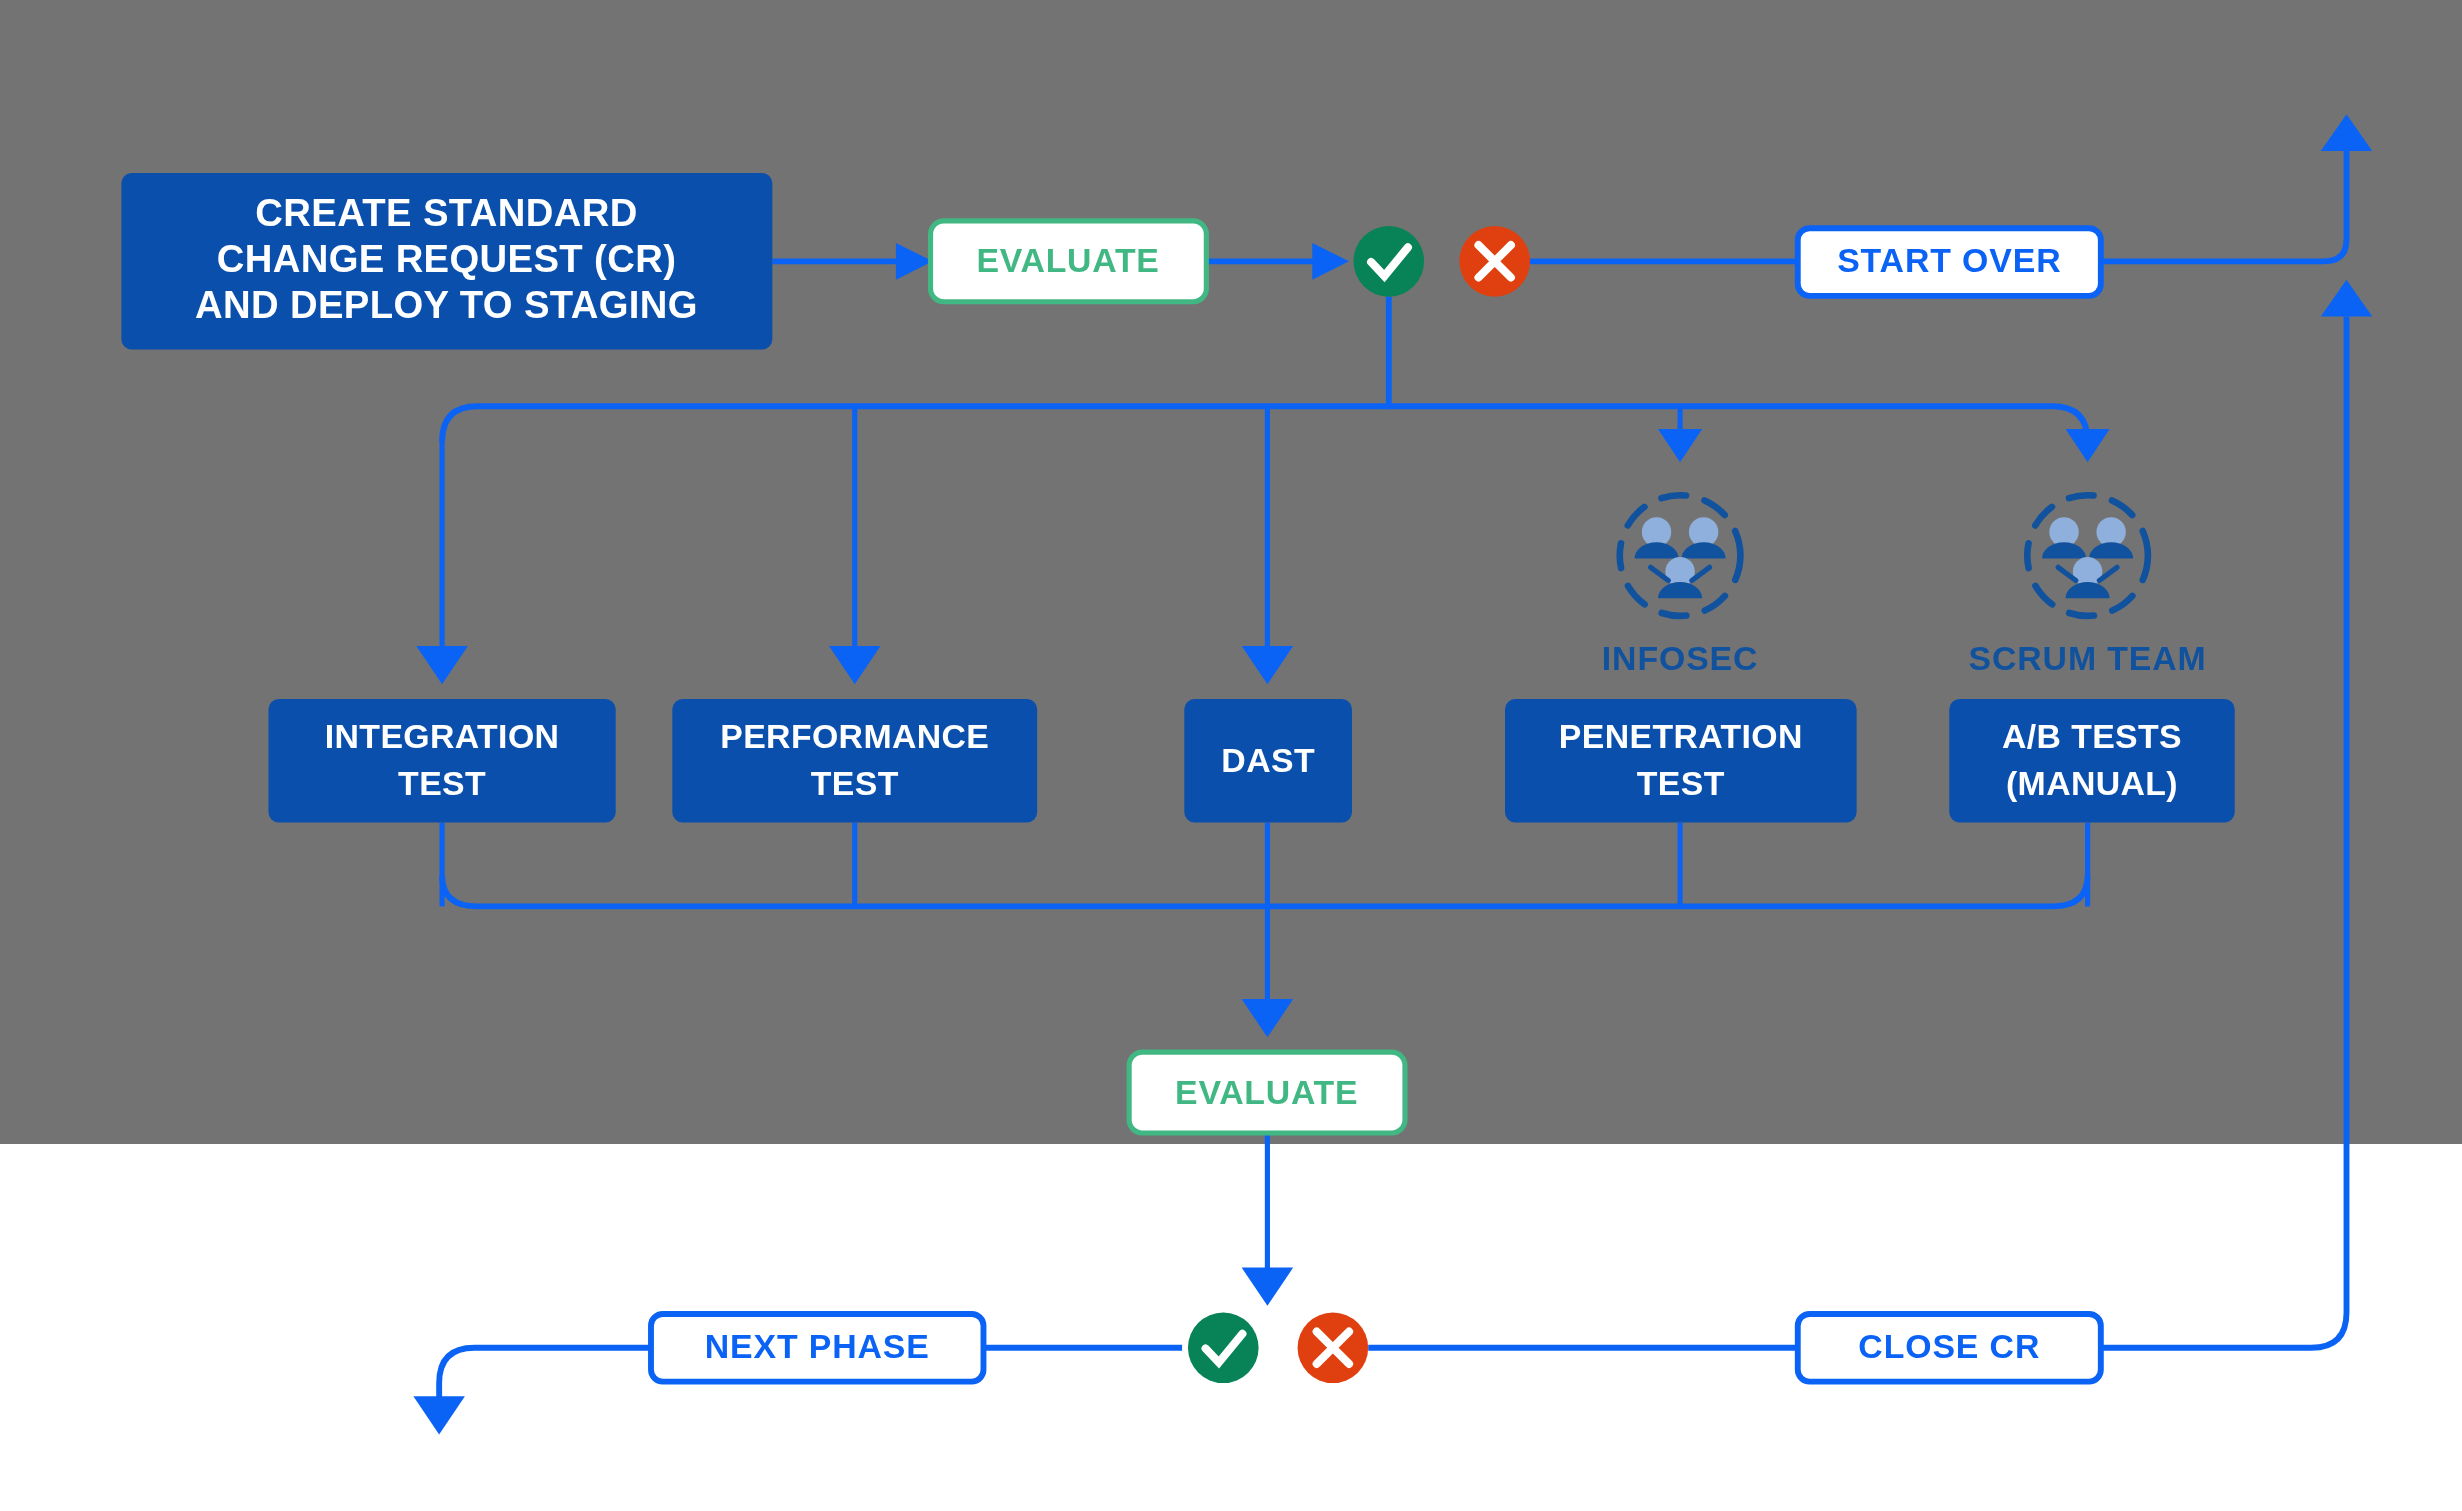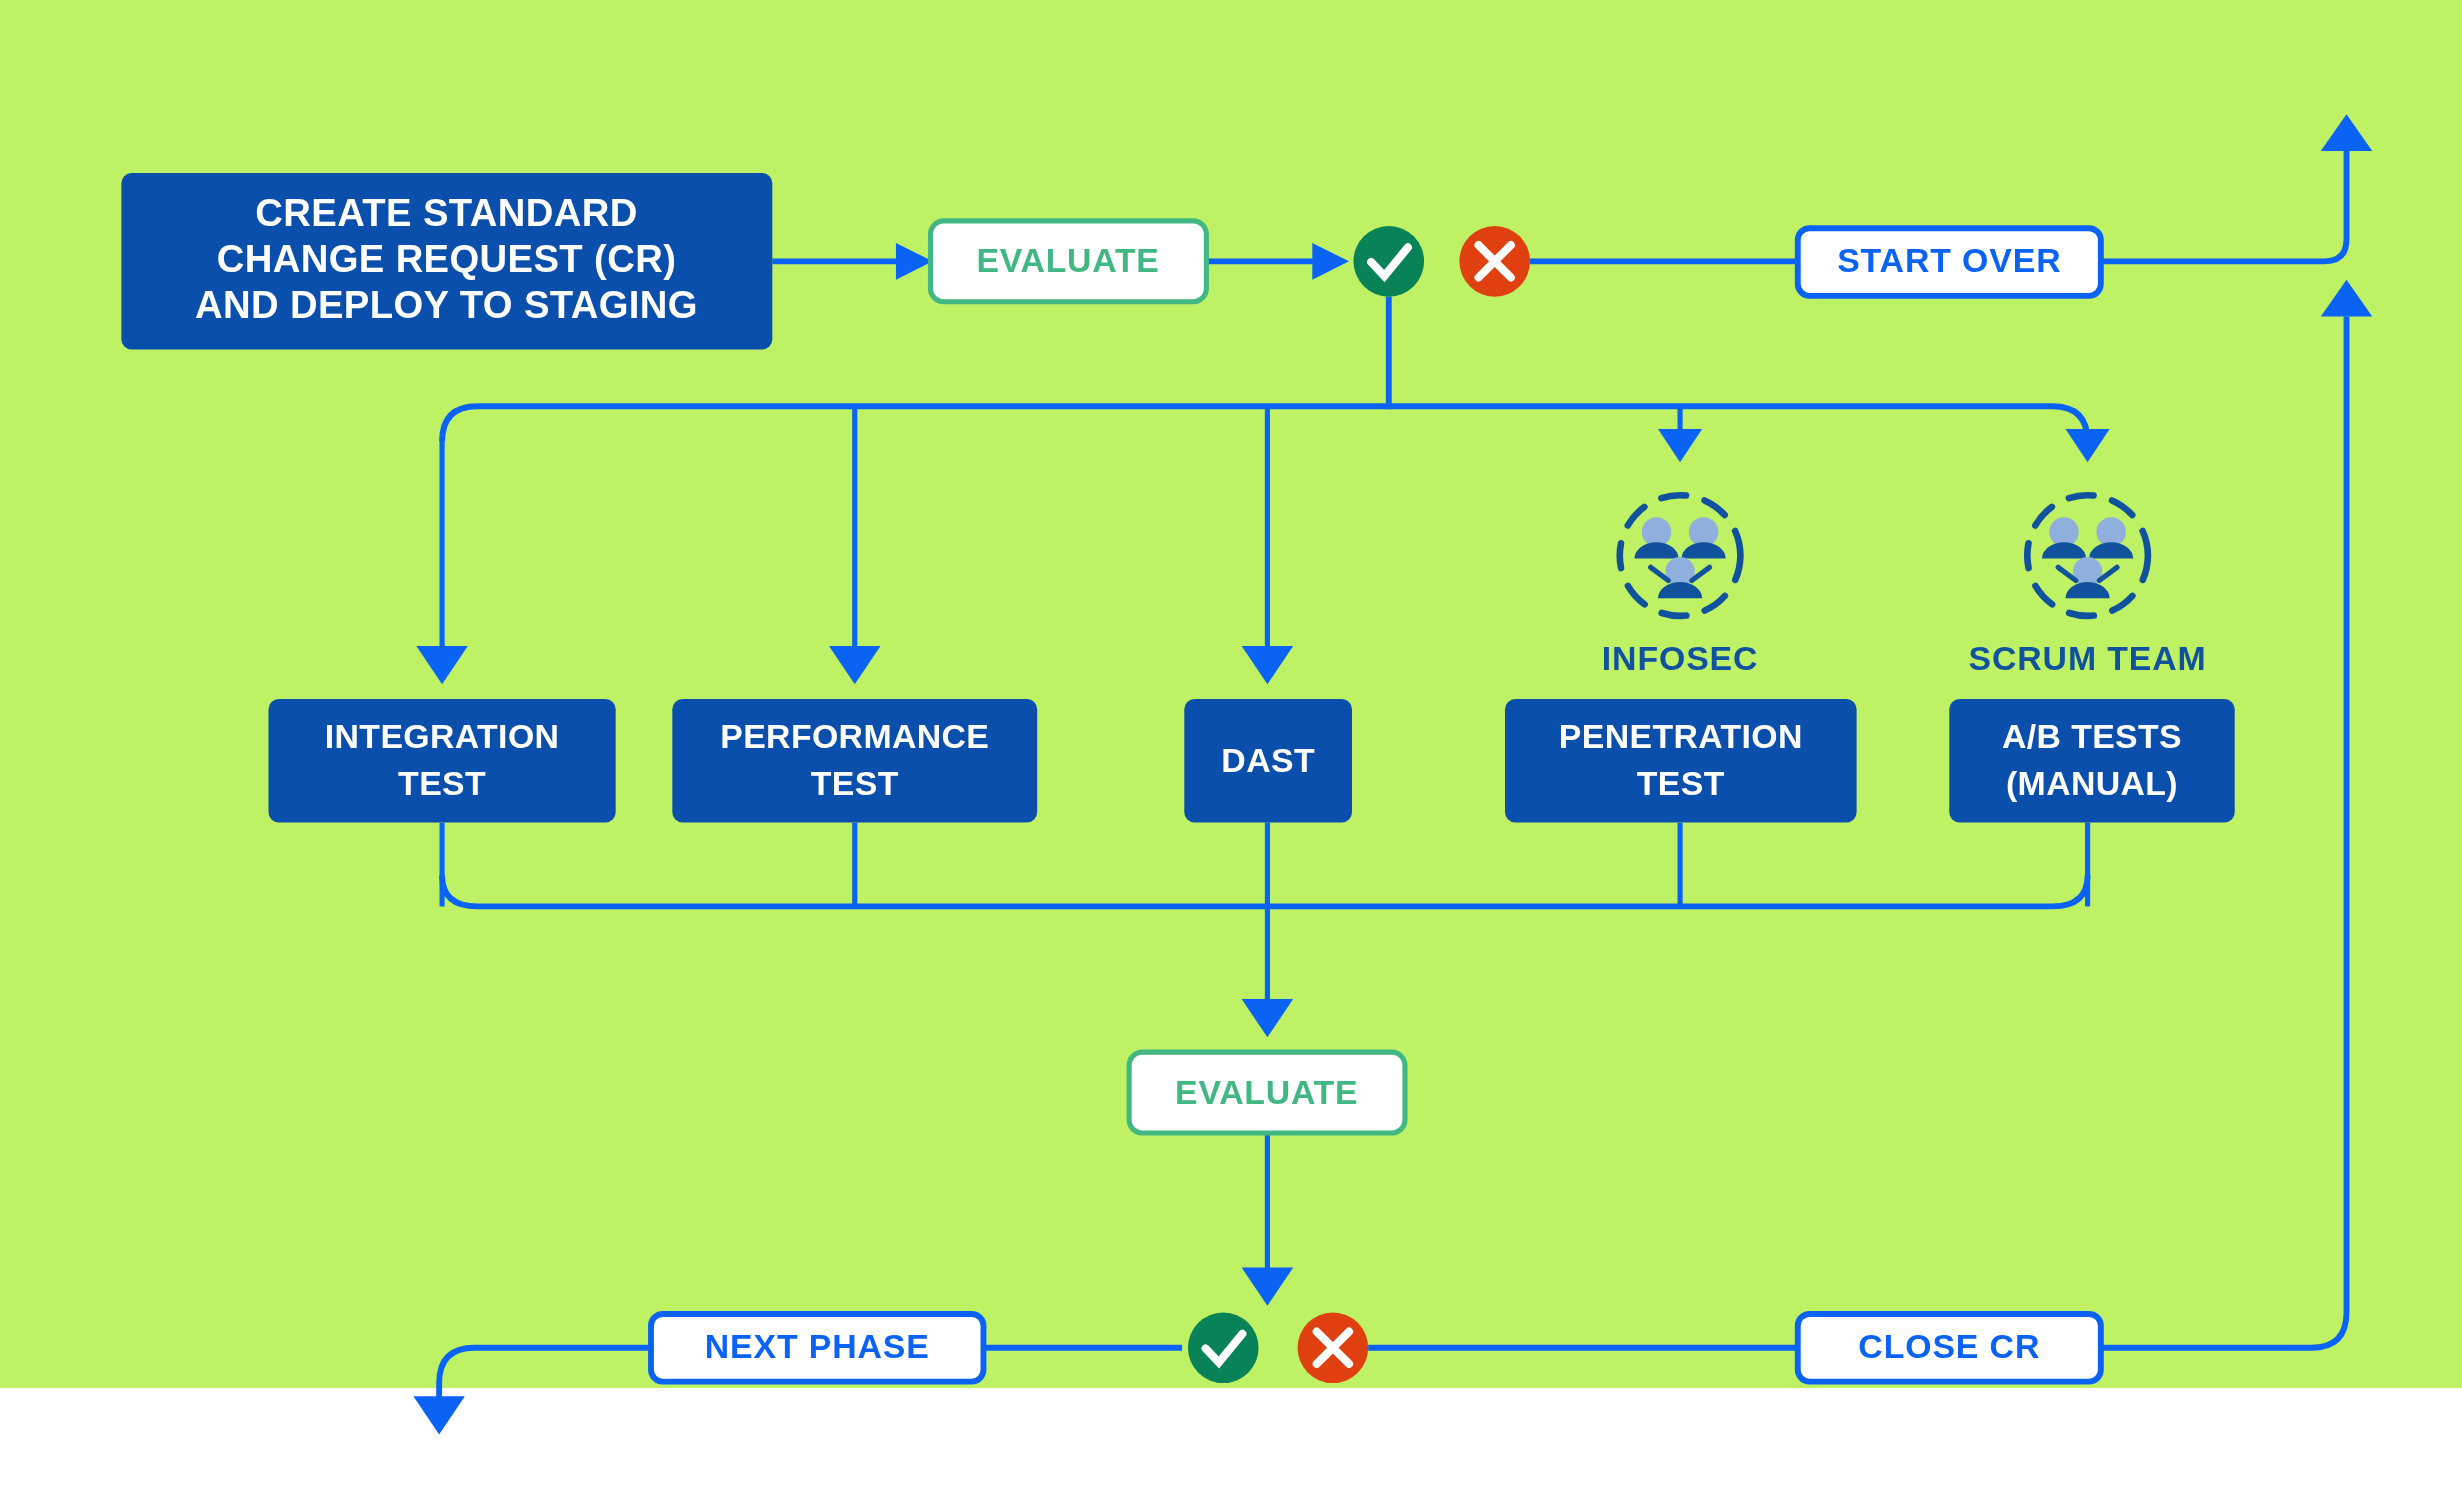--- a/index.html
+++ b/index.html
@@ -2,21 +2,21 @@
 <html style="font-size:11.8px"><head>
 <meta charset="utf-8">
 <title>CI/CD Change Request Flow Diagram</title>
 <style>
   html,body{margin:0;padding:0;background:#ffffff;}
   body{
     width:2462px;height:1512px;
     font-family:"Liberation Sans","DejaVu Sans",sans-serif;
     overflow:hidden;
   }
-  #stage{position:relative;width:2462px;height:1388px;background:#bef264;text-decoration:underline;}
+  #stage{position:relative;width:2462px;height:1144px;background:#737373;text-decoration:underline;}
   svg.flow{position:absolute;left:0;top:0;width:2462px;height:1512px;}
 
   
   .t-boxlabel{
     font-family:"Liberation Sans","DejaVu Sans",sans-serif;
     font-weight:700;
     fill:#ffffff;
     font-size:46px;
     letter-spacing:0.5px;
     text-anchor:middle;

